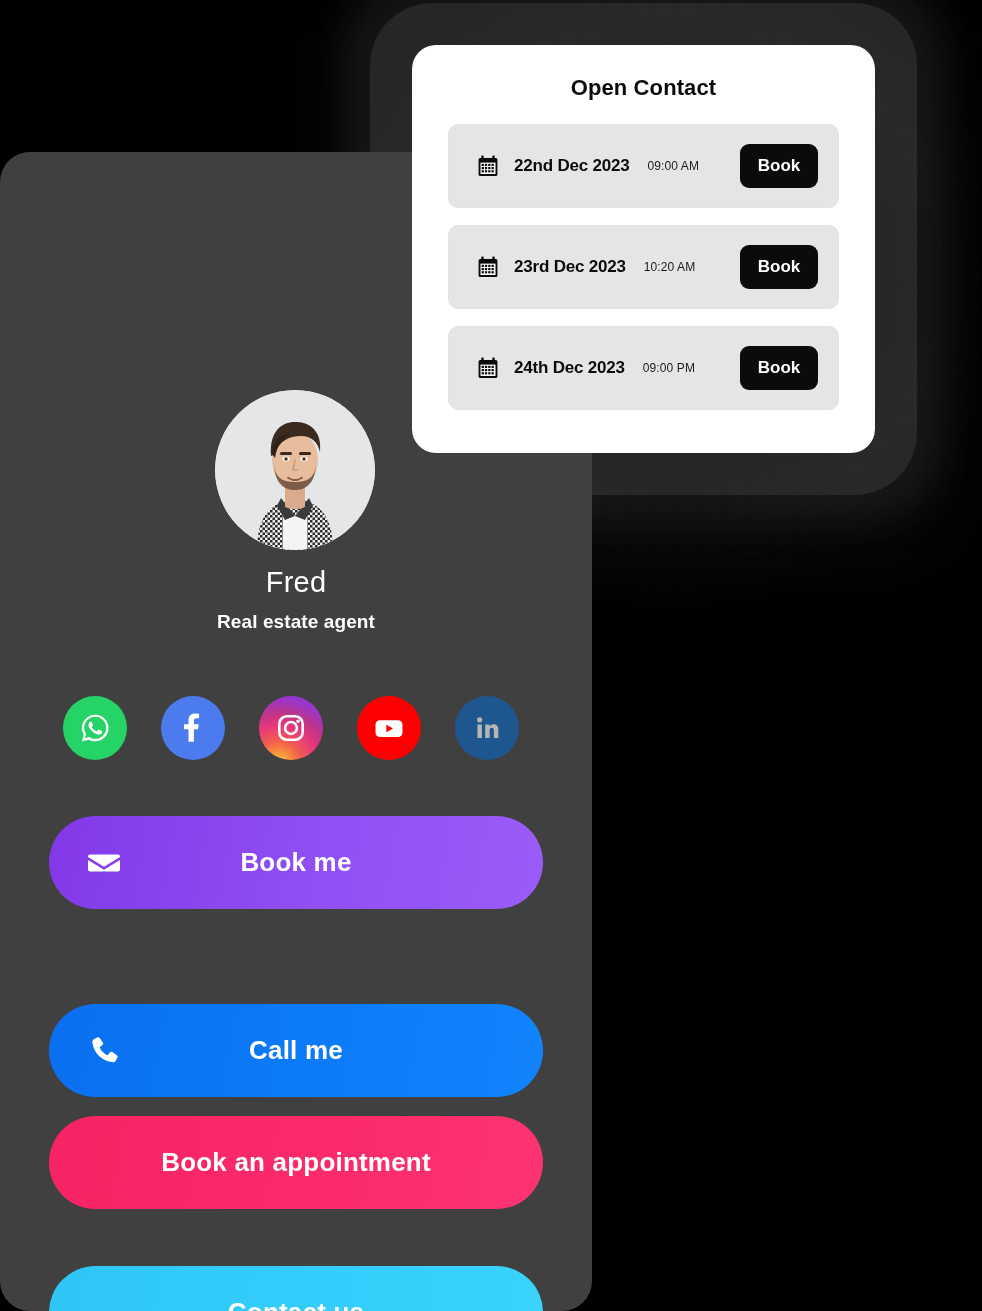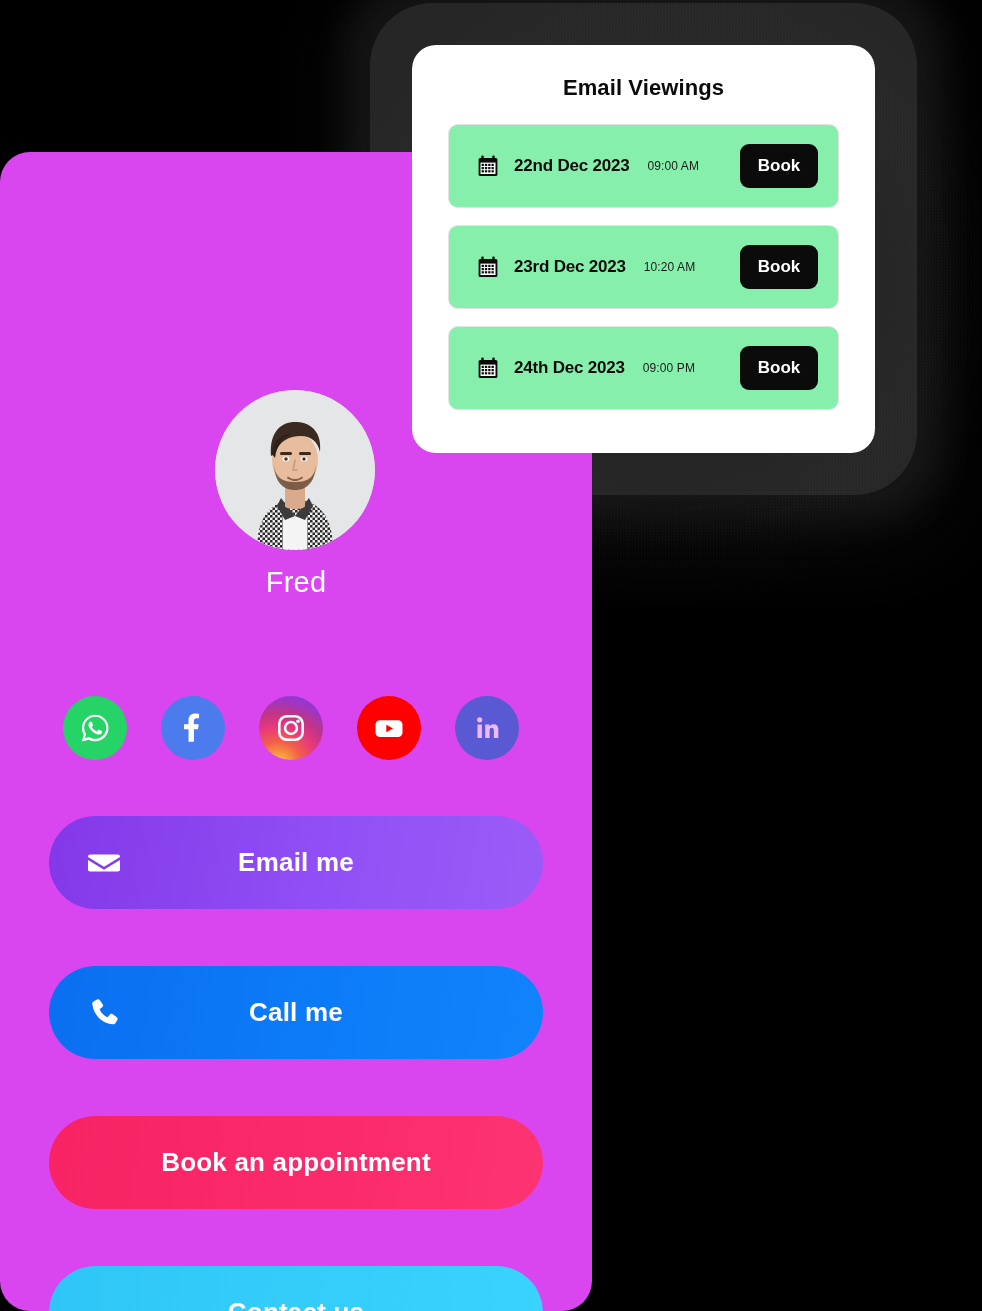--- a/index.html
+++ b/index.html
@@ -25,21 +25,21 @@
     background: #000000;
   }
 
   
   #profile-card {
     position: absolute;
     left: 0px;
     top: 152px;
     width: 592px;
     height: 1159px;
-    background: #d946ef;
+    background: #404040;
     border-radius: 30px;
     overflow: hidden;
     z-index: 2;
   }
 
   #avatar {
     position: absolute;
     left: 215px;
     top: 238px;
     width: 160px;
@@ -124,21 +124,21 @@
     left: 33px;
     width: 44px;
     height: 44px;
     display: flex;
     align-items: center;
     justify-content: center;
   }
   .action-btn .btn-icon svg { display:block; }
 
   #btn-email   { top: 664px; background: linear-gradient(100deg, #8338e8 0%, #9150f5 58%, #9a5cf8 100%); }
-  #btn-call    { top: 814px; background: linear-gradient(100deg, #0a6ff0 0%, #0d7cf8 60%, #1183fb 100%); }
+  #btn-call    { top: 852px; background: linear-gradient(100deg, #0a6ff0 0%, #0d7cf8 60%, #1183fb 100%); }
   #btn-book    { top: 964px; background: linear-gradient(100deg, #f72364 0%, #fb2b6b 60%, #fd3472 100%); }
   #btn-contact { top: 1114px; background: linear-gradient(100deg, #2fc6f7 0%, #35cefa 60%, #3ad3fd 100%); }
 
   
   #viewings-shadow {
     position: absolute;
     left: 412px;
     top: 45px;
     width: 463px;
     height: 408px;
@@ -199,21 +199,21 @@
     width: 391px;
   }
   .viewing-row {
     height: 84px;
     border: 1px solid #e3e3e3;
     border-radius: 10px;
     display: flex;
     align-items: center;
     box-sizing: border-box;
     margin-bottom: 17px;
-    background: #86efac;
+    background: #e5e5e5;
   }
   .viewing-row:last-child { margin-bottom: 4px; }
 
   .cal-icon {
     margin-left: 28px;
     width: 22px;
     height: 22px;
     flex: 0 0 auto;
     display: flex;
     align-items: center;
@@ -300,20 +300,21 @@
           <circle cx="71" cy="69" r="1.8" fill="#4a3526"></circle>
           <circle cx="89" cy="69" r="1.8" fill="#4a3526"></circle>
 
           <path d="M80 70 L78 80 L82 80" fill="none" stroke="#c79a79" stroke-width="1.6" stroke-linecap="round" stroke-linejoin="round"></path>
           <path d="M73 88 q7 4 14 0" fill="none" stroke="#8d5f47" stroke-width="1.8" stroke-linecap="round"></path>
         </g>
       </svg>
     </div>
 
     <div id="profile-name">Fred</div>
+    <div id="profile-role">Real estate agent</div>
 
     <div id="social-row">
 
       <a class="social-icon si-whatsapp">
         <span>
           <svg width="36" height="36" viewBox="0 0 32 32" xmlns="http://www.w3.org/2000/svg" aria-hidden="true">
             <path fill="#ffffff" d="M16.2 4.2c-6.5 0-11.8 5.3-11.8 11.8 0 2.1.6 4.1 1.6 5.9L4.3 28l6.3-1.6c1.7.9 3.6 1.4 5.6 1.4 6.5 0 11.8-5.3 11.8-11.8S22.7 4.2 16.2 4.2zm0 21.4c-1.8 0-3.5-.5-5-1.4l-.4-.2-3.7 1 1-3.6-.2-.4c-1-1.6-1.5-3.4-1.5-5.3 0-5.4 4.4-9.8 9.8-9.8S26 10.3 26 15.7s-4.4 9.9-9.8 9.9z"></path>
             <path fill="#ffffff" d="M21.6 18.5c-.3-.2-1.8-.9-2-1-.3-.1-.5-.2-.7.1-.2.3-.8 1-.9 1.2-.2.2-.3.2-.6.1-.3-.2-1.3-.5-2.4-1.5-.9-.8-1.5-1.8-1.7-2.1-.2-.3 0-.5.1-.6l.5-.5c.1-.2.2-.3.3-.5.1-.2 0-.4 0-.5s-.7-1.6-.9-2.2c-.2-.6-.5-.5-.7-.5h-.6c-.2 0-.5.1-.8.4-.3.3-1 1-1 2.5s1.1 2.9 1.2 3.1c.2.2 2.1 3.3 5.2 4.6.7.3 1.3.5 1.7.6.7.2 1.4.2 1.9.1.6-.1 1.8-.7 2-1.5.2-.7.2-1.4.2-1.5-.1-.2-.3-.3-.6-.4z"></path>
           </svg>
         </span>
@@ -358,21 +359,21 @@
 
     </div>
 
     <button class="action-btn" id="btn-email">
       <span class="btn-icon">
         <svg width="40" height="40" viewBox="0 0 40 40" xmlns="http://www.w3.org/2000/svg" aria-hidden="true">
           <path fill="#ffffff" d="M6 11.5h28c1.1 0 2 .9 2 2v.4L20 23.8 4 13.9v-.4c0-1.1.9-2 2-2z"></path>
           <path fill="#ffffff" d="M4 17.1v9.4c0 1.1.9 2 2 2h28c1.1 0 2-.9 2-2v-9.4L20 26.8z"></path>
         </svg>
       </span>
-      <span>Email me</span>
+      <span>Book me</span>
     </button>
 
     <button class="action-btn" id="btn-call">
       <span class="btn-icon">
         <svg width="40" height="40" viewBox="0 0 40 40" xmlns="http://www.w3.org/2000/svg" aria-hidden="true">
           <path fill="#ffffff" d="M13.1 6.5c.9-.5 2-.2 2.6.6l3.1 4.4c.6.8.4 2-.4 2.6l-2.2 1.7c-.4.3-.5.8-.3 1.2 1.5 3 4 5.5 7 7 .4.2.9.1 1.2-.3l1.7-2.2c.6-.8 1.8-1 2.6-.4l4.4 3.1c.8.6 1.1 1.7.6 2.6l-1.7 3c-.6 1-1.7 1.6-2.8 1.5C17.9 30.4 9.6 22.1 8.3 11.1c-.1-1.1.5-2.2 1.5-2.8z"></path>
         </svg>
       </span>
       <span>Call me</span>
     </button>
@@ -384,21 +385,21 @@
     <button class="action-btn" id="btn-contact">
       <span>Contact us</span>
     </button>
 
   </div>
 
   <div id="viewings-shadow"></div>
   <div id="shadow-grain"></div>
 
   <div id="viewings-card">
-    <div id="viewings-title">Email Viewings</div>
+    <div id="viewings-title">Open Contact</div>
     <div id="viewings-list">
         <div class="viewing-row">
     <span class="cal-icon">
       <svg width="22" height="22" viewBox="0 0 22 22" xmlns="http://www.w3.org/2000/svg" aria-hidden="true">
         <rect x="4.3" y="0.6" width="2.4" height="3.6" rx="0.8" fill="#0b0b0b"></rect>
         <rect x="15.3" y="0.6" width="2.4" height="3.6" rx="0.8" fill="#0b0b0b"></rect>
         <rect x="1.6" y="3" width="18.8" height="18" rx="1.6" fill="#0b0b0b"></rect>
         <rect x="3.5" y="7.6" width="15" height="11.4" fill="#ffffff"></rect>
         <g fill="#0b0b0b">
           <rect x="4.6" y="8.8" width="2.3" height="2.2"></rect>

